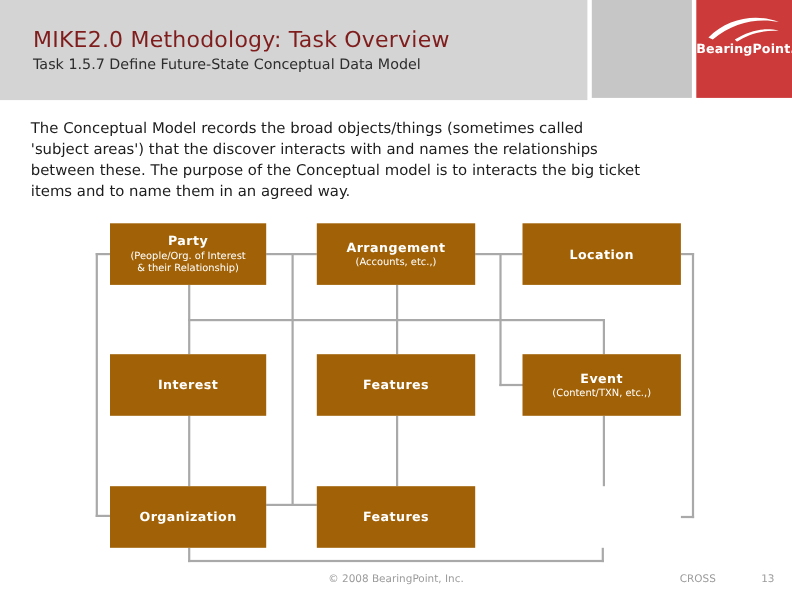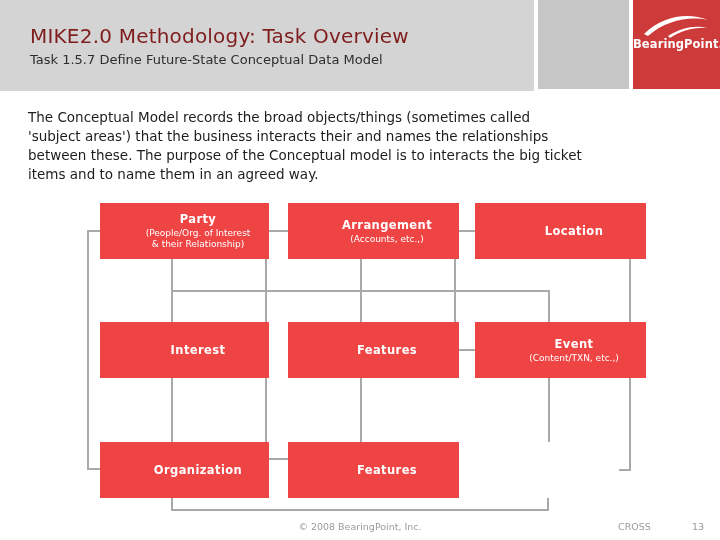--- a/index.html
+++ b/index.html
@@ -22,23 +22,23 @@
   .logo-swoosh{position:absolute;left:9px;top:12px;}
   .logo-text{
     position:absolute;left:0;top:37px;width:87px;text-align:center;
     color:#ffffff;font-size:11.5px;font-weight:bold;letter-spacing:0.1px;
   }
   
   .body-text{position:absolute;left:28px;top:108px;width:672px;
     font-size:13.5px;color:#1d1d1d;line-height:19px;}
   
   .dbox{
-    position:absolute;background:#ef4444;color:#ffffff;
+    position:absolute;background:#a16207;color:#ffffff;
     display:flex;flex-direction:column;align-items:center;justify-content:center;
-    text-align:center;z-index:2;padding-left:27px;
+    text-align:center;z-index:2;
   }
   .dbox .btitle{font-size:11.5px;font-weight:bold;letter-spacing:0.4px;}
   .dbox .bsub{font-size:9px;line-height:11px;white-space:pre-line;margin-top:2px;}
   .hline,.vline{position:absolute;background:#a9a9a9;z-index:1;}
   .hline{height:2px;}
   .vline{width:2px;}
   
   .footer-copy{position:absolute;left:0;top:521px;width:720px;text-align:center;
     font-size:9.5px;color:#9b9b9b;}
   .footer-tag{position:absolute;left:618px;top:521px;font-size:9.5px;color:#9b9b9b;}
@@ -56,21 +56,21 @@
       <path d="M2 22 C 20 4, 46 0, 66 8 C 48 4, 24 8, 6 24 Z" fill="#ffffff"></path>
       <path d="M26 24 C 40 15, 54 13, 66 16 C 52 15, 38 19, 28 26 Z" fill="#ffffff"></path>
     </svg>
     <div class="logo-text">BearingPoint.</div>
   </div>
   <div class="slide-title">MIKE2.0 Methodology: Task Overview</div>
   <div class="slide-subtitle">Task 1.5.7 Define Future-State Conceptual Data Model</div>
 
   <div class="body-text">
     <div>The Conceptual Model records the broad objects/things (sometimes called</div>
-    <div>'subject areas') that the business interacts their and names the relationships</div>
+    <div>'subject areas') that the discover interacts with and names the relationships</div>
     <div>between these. The purpose of the Conceptual model is to interacts the big ticket</div>
     <div>items and to name them in an agreed way.</div>
   </div>
 
   <div class="hline" style="left:87px;top:230px;width:13px;"></div>
   <div class="hline" style="left:242px;top:230px;width:46px;"></div>
   <div class="hline" style="left:432px;top:230px;width:43px;"></div>
   <div class="hline" style="left:619px;top:230px;width:12px;"></div>
   <div class="hline" style="left:171px;top:290px;width:378px;"></div>
   <div class="hline" style="left:454px;top:349px;width:22px;"></div>

